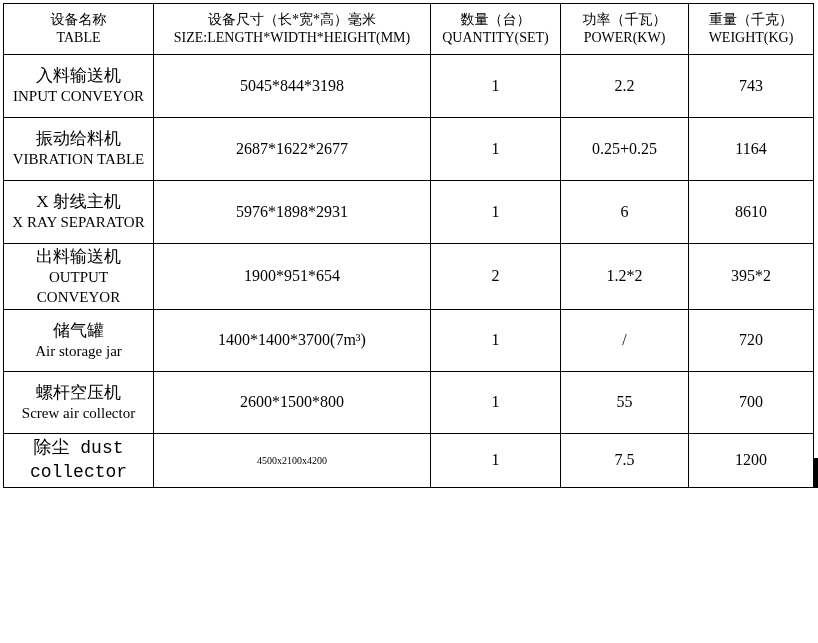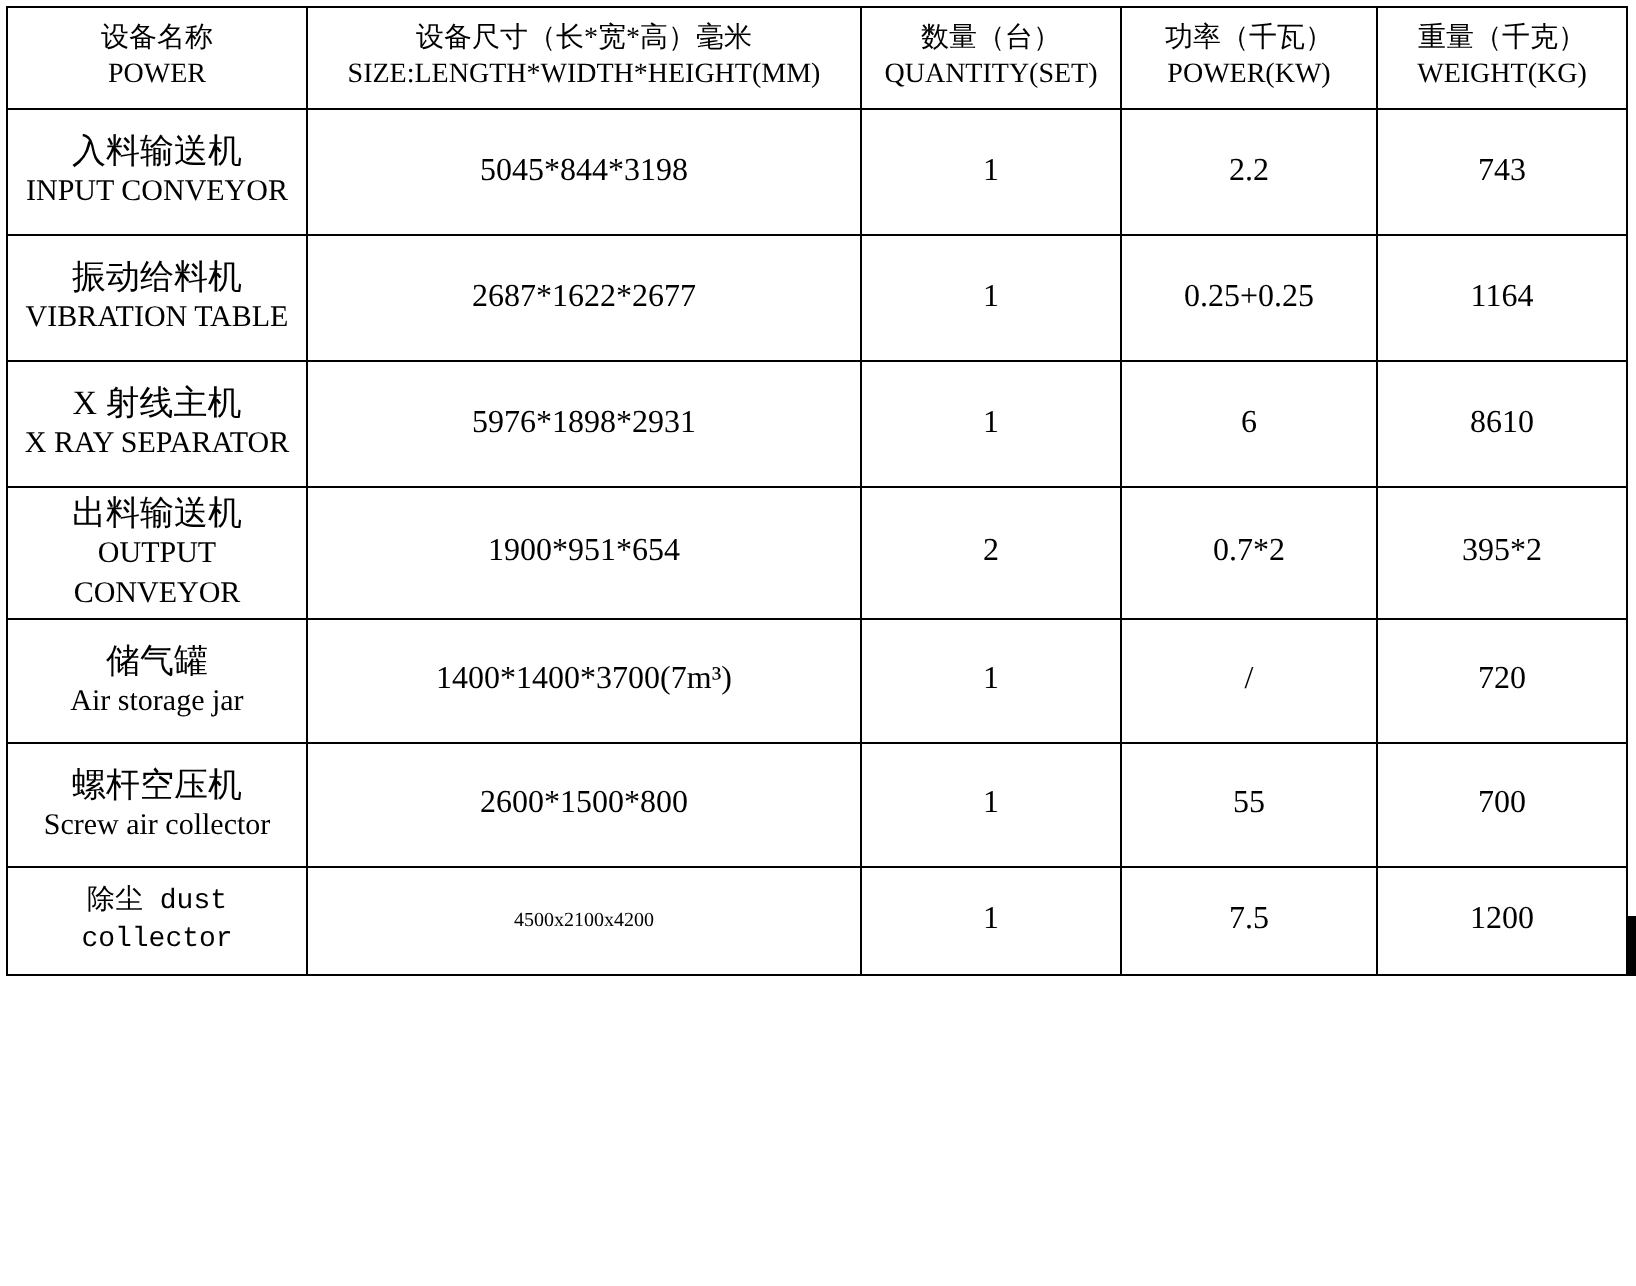--- a/index.html
+++ b/index.html
@@ -60,21 +60,21 @@
     display: block;
     font-size: 15px;
   }
   .row.r5 td, .row.r6 td { height: 57px; }
   .row.r7 .namecell {
     font-family: "Liberation Mono", monospace;
     font-size: 12px;
   }
   .row.r7 .namecell .cn,
   .row.r7 .namecell .en {
-    font-size: 14px;
+    font-size: 18px;
   }
   .row.r7 .sizecell {
     font-family: Liberation Serif, serif;
     font-size: 10px;
   }
   .row.r7 td { height: 49px; }
   .row.r8 td { height: 50px; }
   .row.r8 .namecell .cn,
   .row.r8 .namecell .en { font-size: 15px; }
 
@@ -97,21 +97,21 @@
       <col class="c0">
       <col class="c1">
       <col class="c2">
       <col class="c3">
       <col class="c4">
     </colgroup>
     <thead>
       <tr class="hdr">
         <th>
           <span class="cn">设备名称</span>
-          <span class="en">POWER</span>
+          <span class="en">TABLE</span>
         </th>
         <th>
           <span class="cn">设备尺寸（长*宽*高）毫米</span>
           <span class="en">SIZE:LENGTH*WIDTH*HEIGHT(MM)</span>
         </th>
         <th>
           <span class="cn">数量（台）</span>
           <span class="en">QUANTITY(SET)</span>
         </th>
         <th>
@@ -155,21 +155,21 @@
         <td>6</td>
         <td>8610</td>
       </tr>
       <tr class="row r3">
         <td class="namecell">
           <span class="cn">出料输送机</span>
           <span class="en">OUTPUT CONVEYOR</span>
         </td>
         <td class="sizecell">1900*951*654</td>
         <td>2</td>
-        <td>0.7*2</td>
+        <td>1.2*2</td>
         <td>395*2</td>
       </tr>
       <tr class="row r5 r6">
         <td class="namecell">
           <span class="cn">储气罐</span>
           <span class="en">Air storage jar</span>
         </td>
         <td class="sizecell">1400*1400*3700(7m³)</td>
         <td>1</td>
         <td>/</td>

